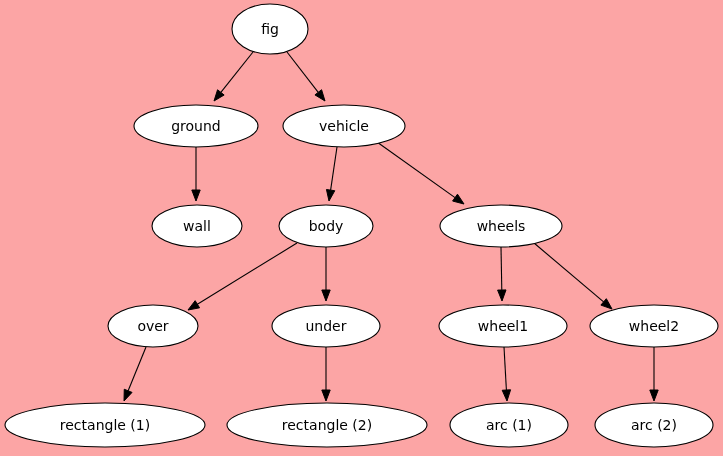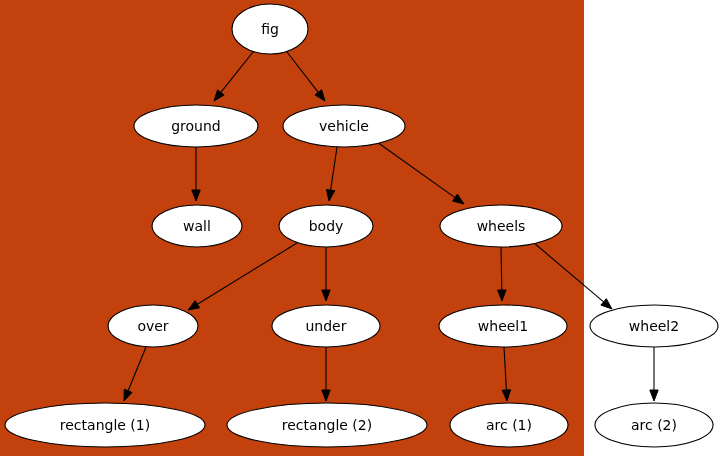--- a/index.html
+++ b/index.html
@@ -8,23 +8,23 @@
     background: #ffffff;
   }
   body {
     width: 723px;
     height: 456px;
     font-family: "DejaVu Sans", sans-serif;
     overflow: hidden;
   }
   #graph-root {
     position: relative;
-    width: 584px;
+    width: 723px;
     height: 456px;
-    background: #c2410c;
+    background: #fca5a5;
   }
   svg#graph-svg {
     display: block;
     width: 723px;
     height: 456px;
   }
   .node-ellipse {
     fill: #ffffff;
     stroke: #000000;
     stroke-width: 1.1;

